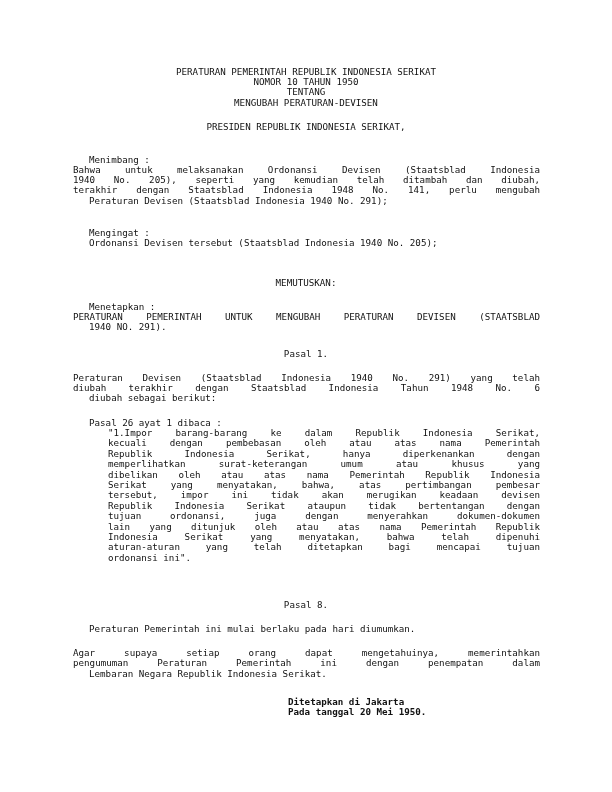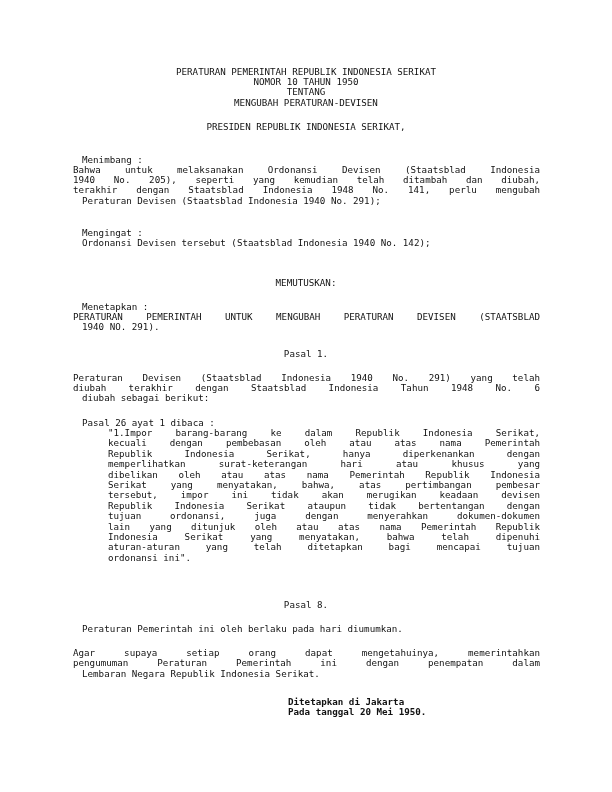--- a/index.html
+++ b/index.html
@@ -5,21 +5,21 @@
     html, body { margin: 0; padding: 0; background: #ffffff; }
     body { width: 612px; height: 792px; position: relative; overflow: hidden; }
     .page {
       position: absolute; left: 0; top: 0; width: 612px; height: 744px;
       font-family: "DejaVu Sans Mono", "Liberation Mono", monospace;
       font-size: 9.2px; line-height: 10.4px; color: #111111;
     }
     .ln { position: absolute; white-space: pre; }
     .center { left: 0; width: 612px; text-align: center; }
     .just { left: 73px; width: 467px; text-align: justify; text-align-last: justify; }
-    .left { left: 82px; }
+    .left { left: 89px; }
     .qjust { left: 108px; width: 432px; text-align: justify; text-align-last: justify; }
     .qleft { left: 108px; }
     .sign { left: 288px; font-weight: bold; }
   </style>
 </head>
 <body>
 
 <div class="page">
   <div class="ln center" style="top:67px">PERATURAN PEMERINTAH REPUBLIK INDONESIA SERIKAT</div>
   <div class="ln center" style="top:77px">NOMOR 10 TAHUN 1950</div>
@@ -27,49 +27,49 @@
   <div class="ln center" style="top:98px">MENGUBAH PERATURAN-DEVISEN</div>
   <div class="ln center" style="top:122px">PRESIDEN REPUBLIK INDONESIA SERIKAT,</div>
 
   <div class="ln left" style="top:155px">Menimbang :</div>
   <div class="ln just" style="top:165px">Bahwa untuk melaksanakan Ordonansi Devisen (Staatsblad Indonesia</div>
   <div class="ln just" style="top:175px">1940 No. 205), seperti yang kemudian telah ditambah dan diubah,</div>
   <div class="ln just" style="top:185px">terakhir dengan Staatsblad Indonesia 1948 No. 141, perlu mengubah</div>
   <div class="ln left" style="top:196px">Peraturan Devisen (Staatsblad Indonesia 1940 No. 291);</div>
 
   <div class="ln left" style="top:228px">Mengingat :</div>
-  <div class="ln left" style="top:238px">Ordonansi Devisen tersebut (Staatsblad Indonesia 1940 No. 142);</div>
+  <div class="ln left" style="top:238px">Ordonansi Devisen tersebut (Staatsblad Indonesia 1940 No. 205);</div>
 
   <div class="ln center" style="top:278px">MEMUTUSKAN:</div>
 
   <div class="ln left" style="top:302px">Menetapkan :</div>
   <div class="ln just" style="top:312px">PERATURAN PEMERINTAH UNTUK MENGUBAH PERATURAN DEVISEN (STAATSBLAD</div>
   <div class="ln left" style="top:322px">1940 NO. 291).</div>
 
   <div class="ln center" style="top:349px">Pasal 1.</div>
   <div class="ln just" style="top:373px">Peraturan Devisen (Staatsblad Indonesia 1940 No. 291) yang telah</div>
   <div class="ln just" style="top:383px">diubah terakhir dengan Staatsblad Indonesia Tahun 1948 No. 6</div>
   <div class="ln left" style="top:393px">diubah sebagai berikut:</div>
 
   <div class="ln left" style="top:418px">Pasal 26 ayat 1 dibaca :</div>
   <div class="ln qjust" style="top:428px">"1.Impor barang-barang ke dalam Republik Indonesia Serikat,</div>
   <div class="ln qjust" style="top:438.4px">kecuali dengan pembebasan oleh atau atas nama Pemerintah</div>
   <div class="ln qjust" style="top:448.8px">Republik Indonesia Serikat, hanya diperkenankan dengan</div>
-  <div class="ln qjust" style="top:459.2px">memperlihatkan surat-keterangan hari atau khusus yang</div>
+  <div class="ln qjust" style="top:459.2px">memperlihatkan surat-keterangan umum atau khusus yang</div>
   <div class="ln qjust" style="top:469.6px">dibelikan oleh atau atas nama Pemerintah Republik Indonesia</div>
   <div class="ln qjust" style="top:490.4px">tersebut, impor ini tidak akan merugikan keadaan devisen</div>
   <div class="ln qjust" style="top:480px">Serikat yang menyatakan, bahwa, atas pertimbangan pembesar</div>
   <div class="ln qjust" style="top:500.8px">Republik Indonesia Serikat ataupun tidak bertentangan dengan</div>
   <div class="ln qjust" style="top:511.2px">tujuan ordonansi, juga dengan menyerahkan dokumen-dokumen</div>
   <div class="ln qjust" style="top:521.6px">lain yang ditunjuk oleh atau atas nama Pemerintah Republik</div>
   <div class="ln qjust" style="top:532px">Indonesia Serikat yang menyatakan, bahwa telah dipenuhi</div>
   <div class="ln qjust" style="top:542.4px">aturan-aturan yang telah ditetapkan bagi mencapai tujuan</div>
   <div class="ln qleft" style="top:552.8px">ordonansi ini".</div>
 
   <div class="ln center" style="top:600px">Pasal 8.</div>
-  <div class="ln left" style="top:624px">Peraturan Pemerintah ini oleh berlaku pada hari diumumkan.</div>
+  <div class="ln left" style="top:624px">Peraturan Pemerintah ini mulai berlaku pada hari diumumkan.</div>
   <div class="ln just" style="top:648px">Agar supaya setiap orang dapat mengetahuinya, memerintahkan</div>
   <div class="ln just" style="top:658px">pengumuman Peraturan Pemerintah ini dengan penempatan dalam</div>
   <div class="ln left" style="top:669px">Lembaran Negara Republik Indonesia Serikat.</div>
 
   <div class="ln sign" style="top:697px">Ditetapkan di Jakarta</div>
   <div class="ln sign" style="top:707px">Pada tanggal 20 Mei 1950.</div>
 </div>
 
 </body></html>

